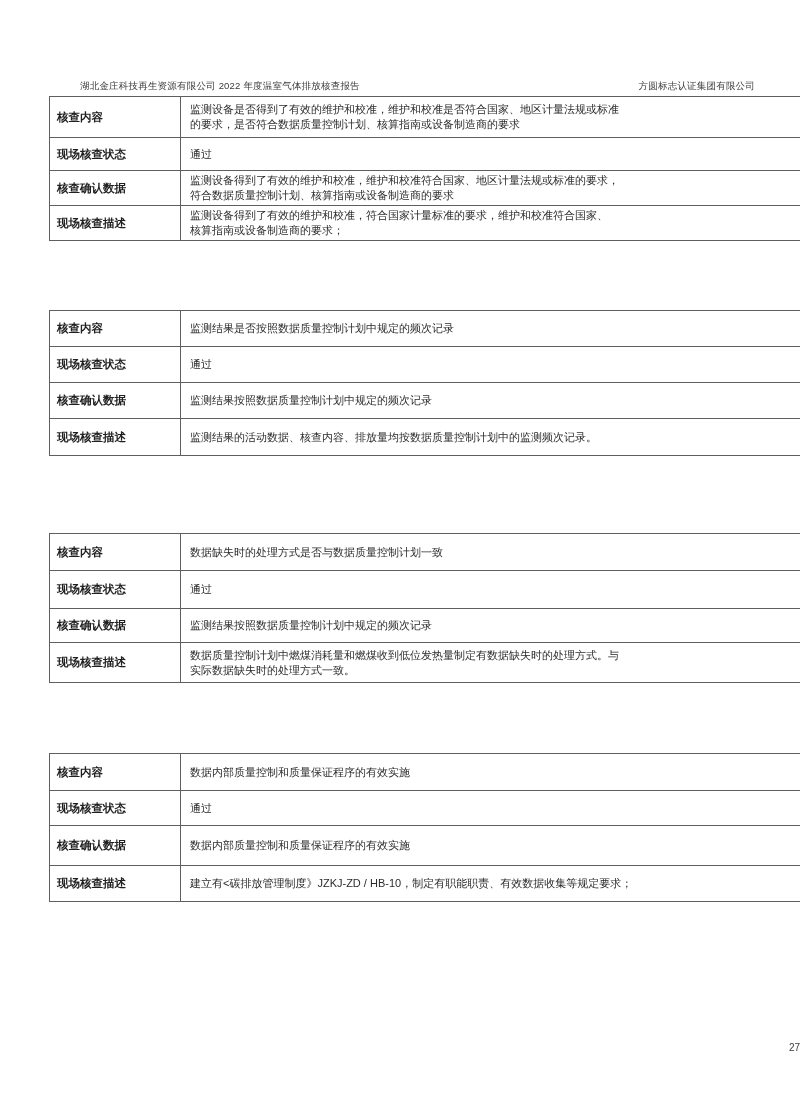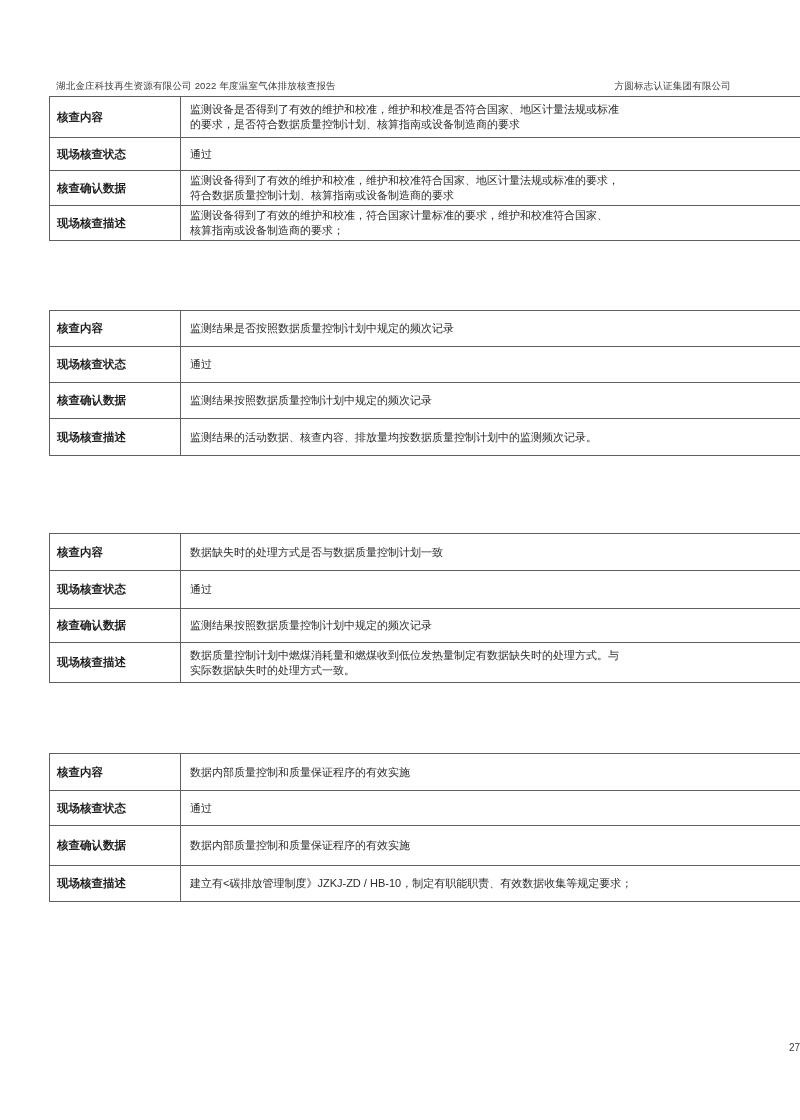--- a/index.html
+++ b/index.html
@@ -12,21 +12,21 @@
     height: 1120px;
     background: #ffffff;
     margin: 0 auto;
     overflow: hidden;
     color: #262626;
   }
 
   .page-header {
     position: absolute;
     top: 80px;
-    left: 56px;
+    left: 80px;
     width: 675px;
     display: flex;
     justify-content: space-between;
     align-items: baseline;
     font-size: 9.5px;
     color: #3a3a3a;
     letter-spacing: 0.2px;
     white-space: nowrap;
   }
 

